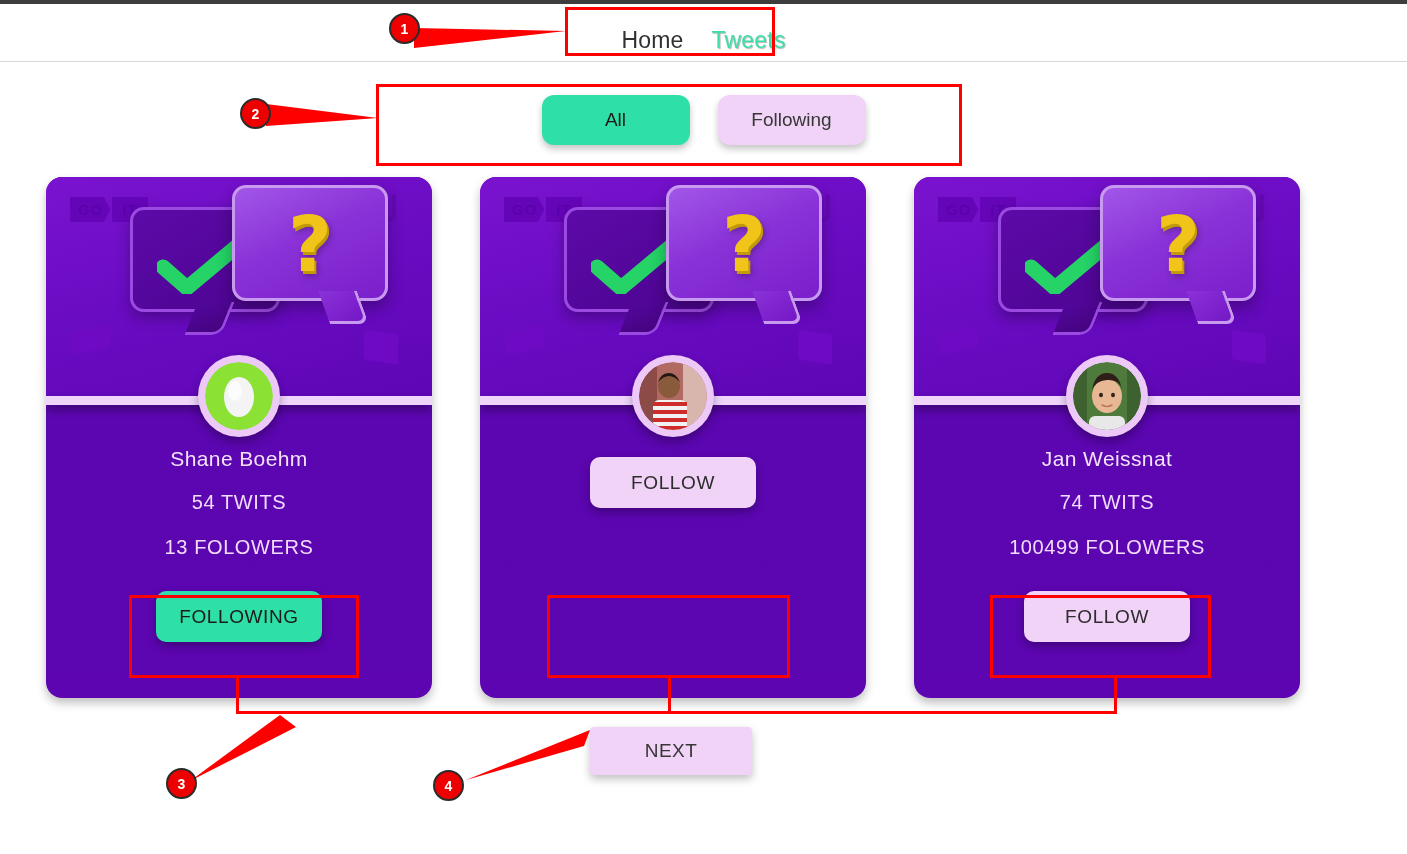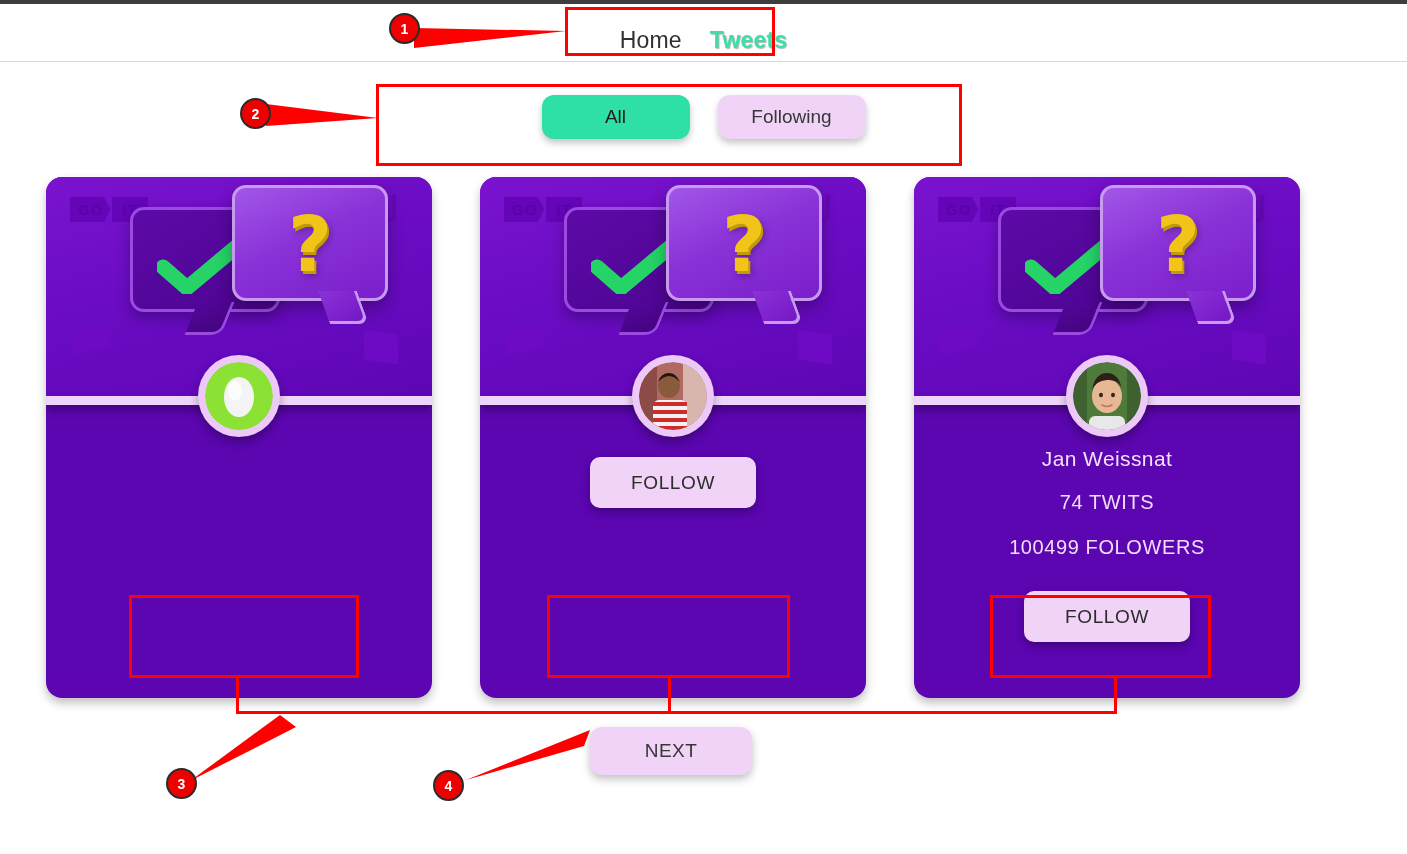--- a/index.html
+++ b/index.html
@@ -36,31 +36,31 @@
   .nav-link {
     font-size: 23px;
     color: #2f3133;
     text-decoration: none;
     letter-spacing: .2px;
     cursor: pointer;
   }
   .nav-link.active {
     color: #3ddfa7;
     text-shadow: 1px 1px 1px rgba(120,120,120,.55);
-    font-weight: 700;
+    font-weight: 400;
   }
 
   
   .filters {
     position: absolute; left: 50%; top: 95px;
     transform: translateX(-50%);
     display: flex; gap: 28px;
   }
   .filter-btn {
-    width: 148px; height: 44px;
+    width: 148px; height: 50px;
     border: none; border-radius: 12px;
     background: #f0d3f7;
     color: #373737;
     font-size: 19px;
     font-family: "Liberation Sans", sans-serif;
     cursor: pointer;
     box-shadow: 0 4px 7px rgba(0,0,0,.23);
   }
   .filter-btn.active {
     background: #2ee0a8;
@@ -224,21 +224,21 @@
   }
   .follow-btn.following {
     background: #2ee0a8;
     color: #1b1b1b;
   }
 
   
   .next-btn {
     position: absolute; left: 590px; top: 727px;
     width: 162px; height: 48px;
-    border: none; border-radius: 12px;
+    border: none; border-radius: 4px;
     background: #f0d3f7;
     color: #373737;
     font-size: 19px;
     letter-spacing: .5px;
     font-family: "Liberation Sans", sans-serif;
     cursor: pointer;
     box-shadow: 0 4px 8px rgba(0,0,0,.25);
   }
 
   
@@ -304,20 +304,26 @@
     </div>
     <div class="band"></div>
     <div class="avatar-wrap">
       <div class="avatar">
         <svg viewBox="0 0 68 68">
           <circle cx="34" cy="34" r="34" fill="#8ce234"></circle>
           <ellipse cx="34" cy="35" rx="15" ry="20" fill="#f4f4f4"></ellipse>
           <ellipse cx="30" cy="29" rx="7" ry="10" fill="#ffffff" opacity=".7"></ellipse>
         </svg>
       </div>
+    </div>
+    <div class="card-body">
+      <p class="uname">Shane Boehm</p>
+      <p class="stat">54 TWITS</p>
+      <p class="stat">13 FOLOWERS</p>
+      <button class="follow-btn following">FOLLOWING</button>
     </div>
   </div>
 
   <div class="card">
     <div class="card-art">
       <div class="logo">
         <span class="logo-go">GO</span>
         <span class="logo-it">IT</span>
       </div>
       <div class="deco d1"></div>

